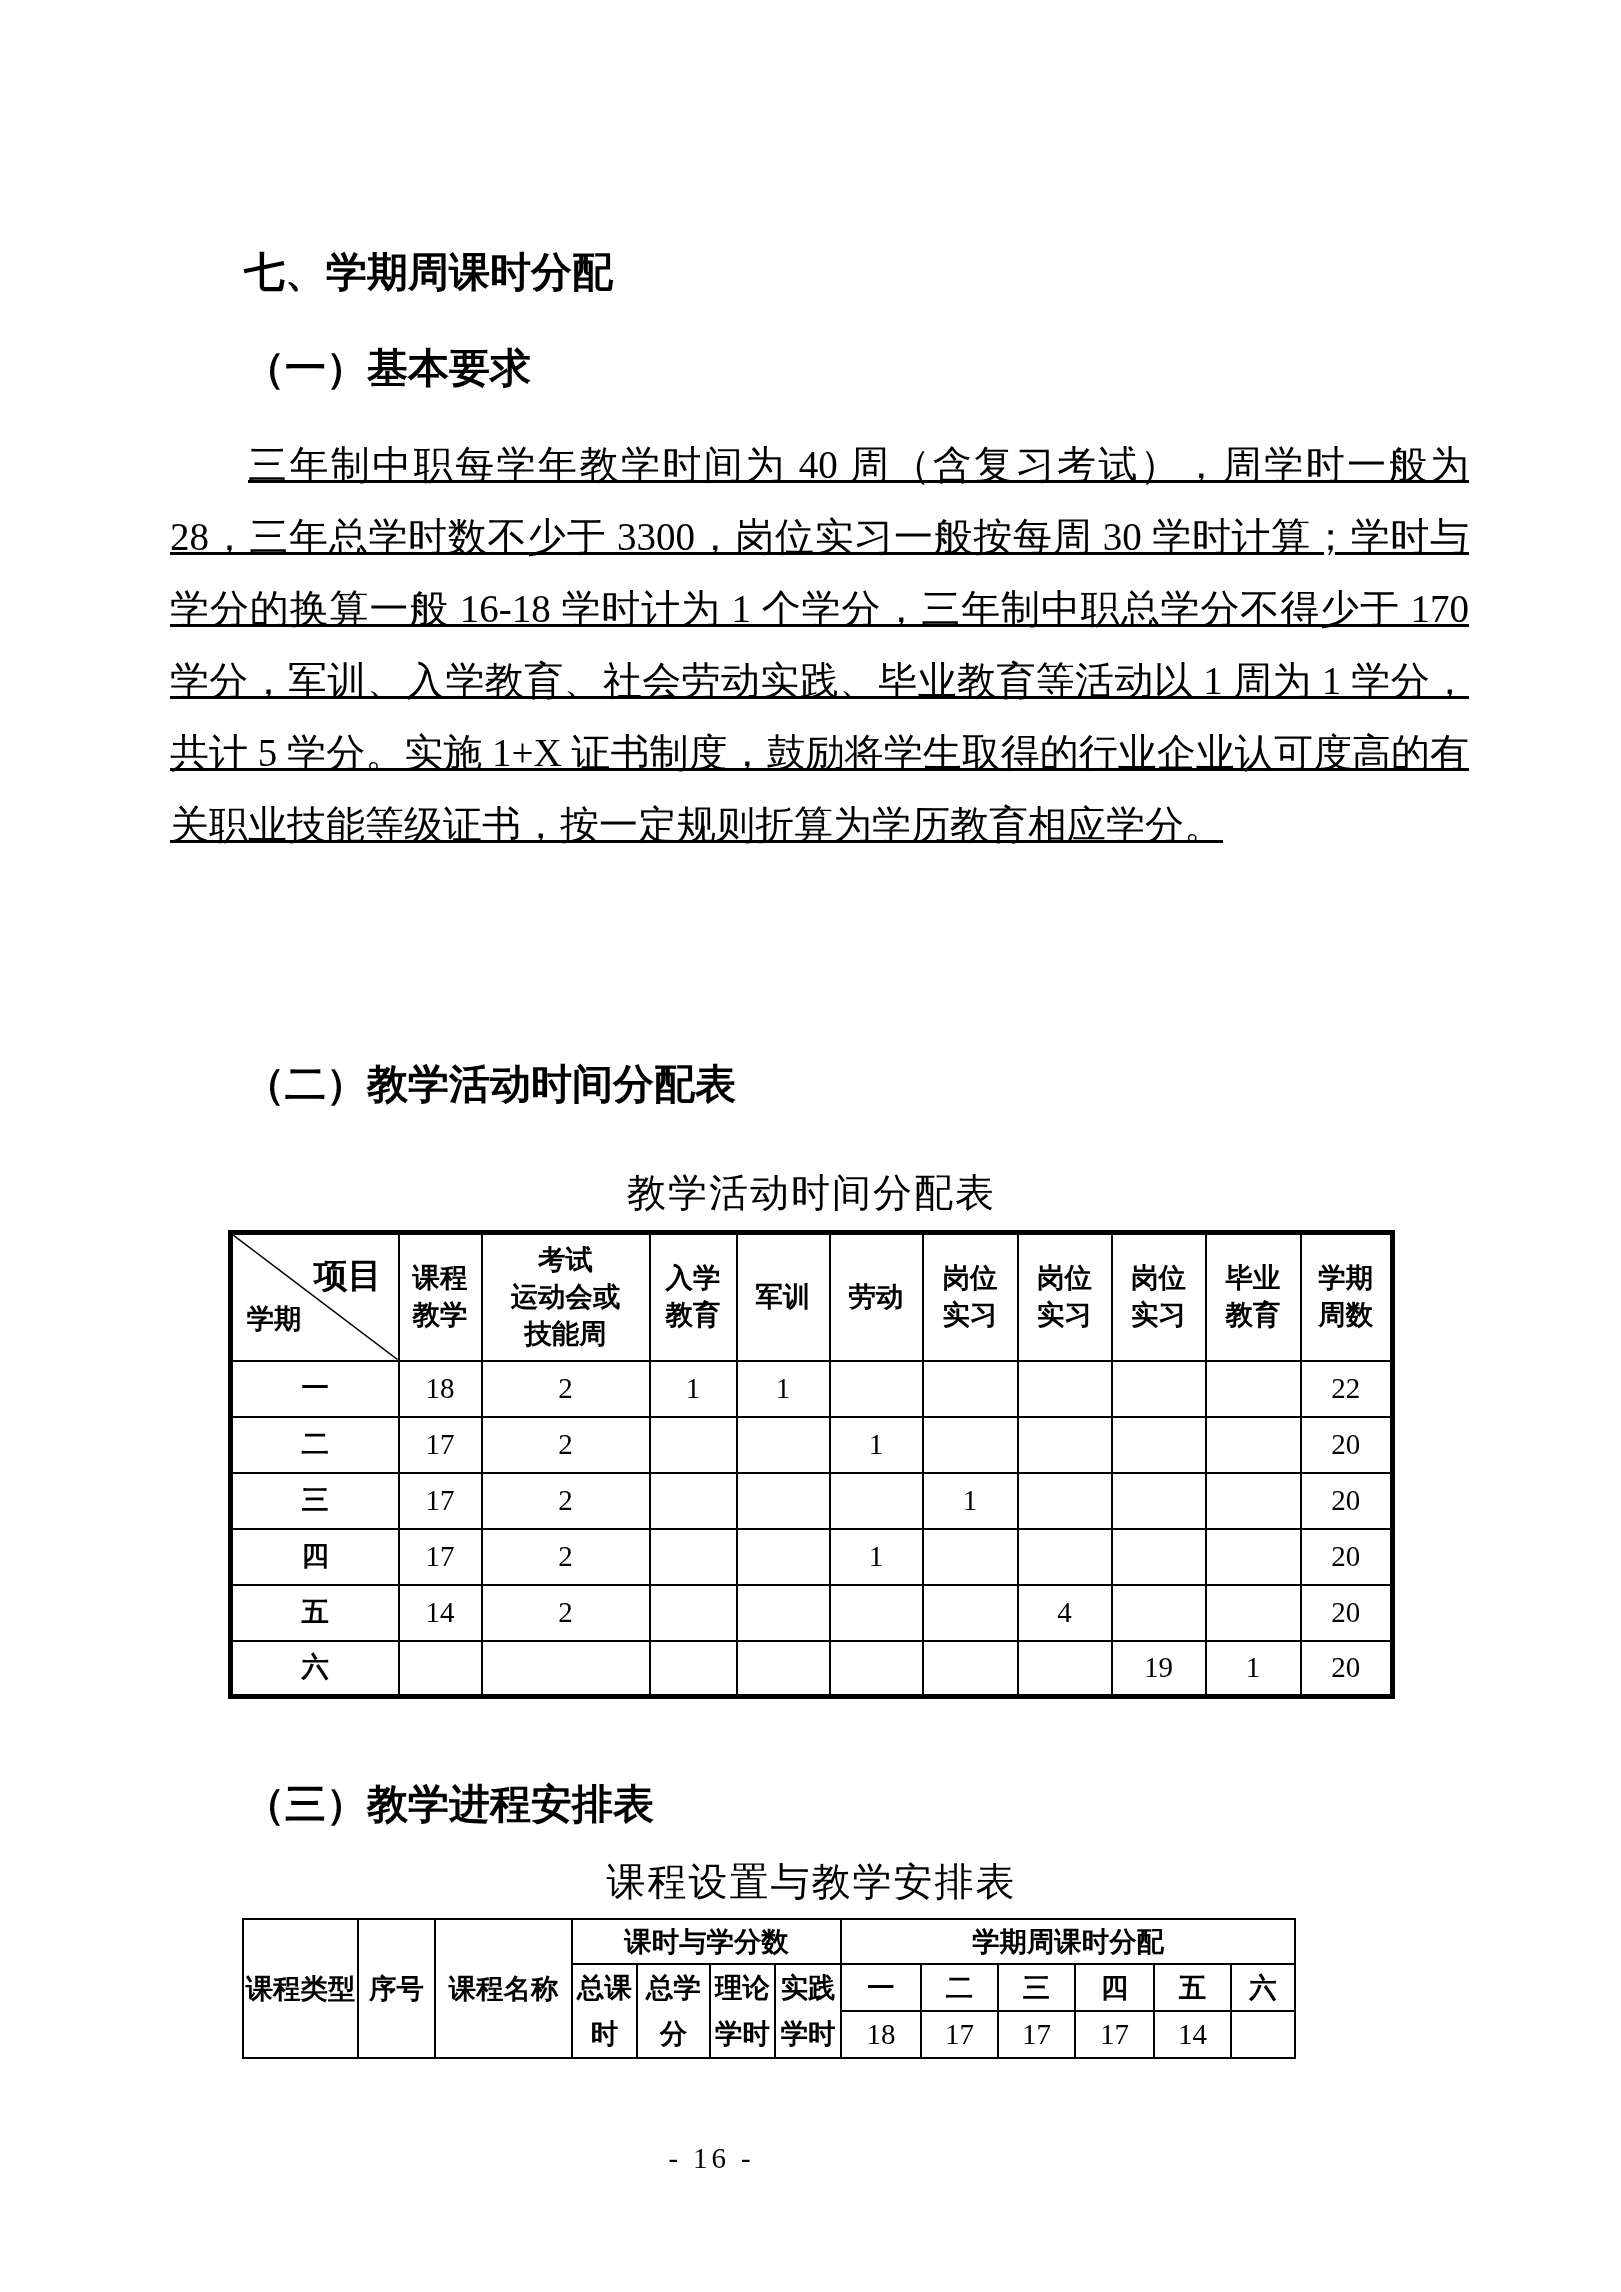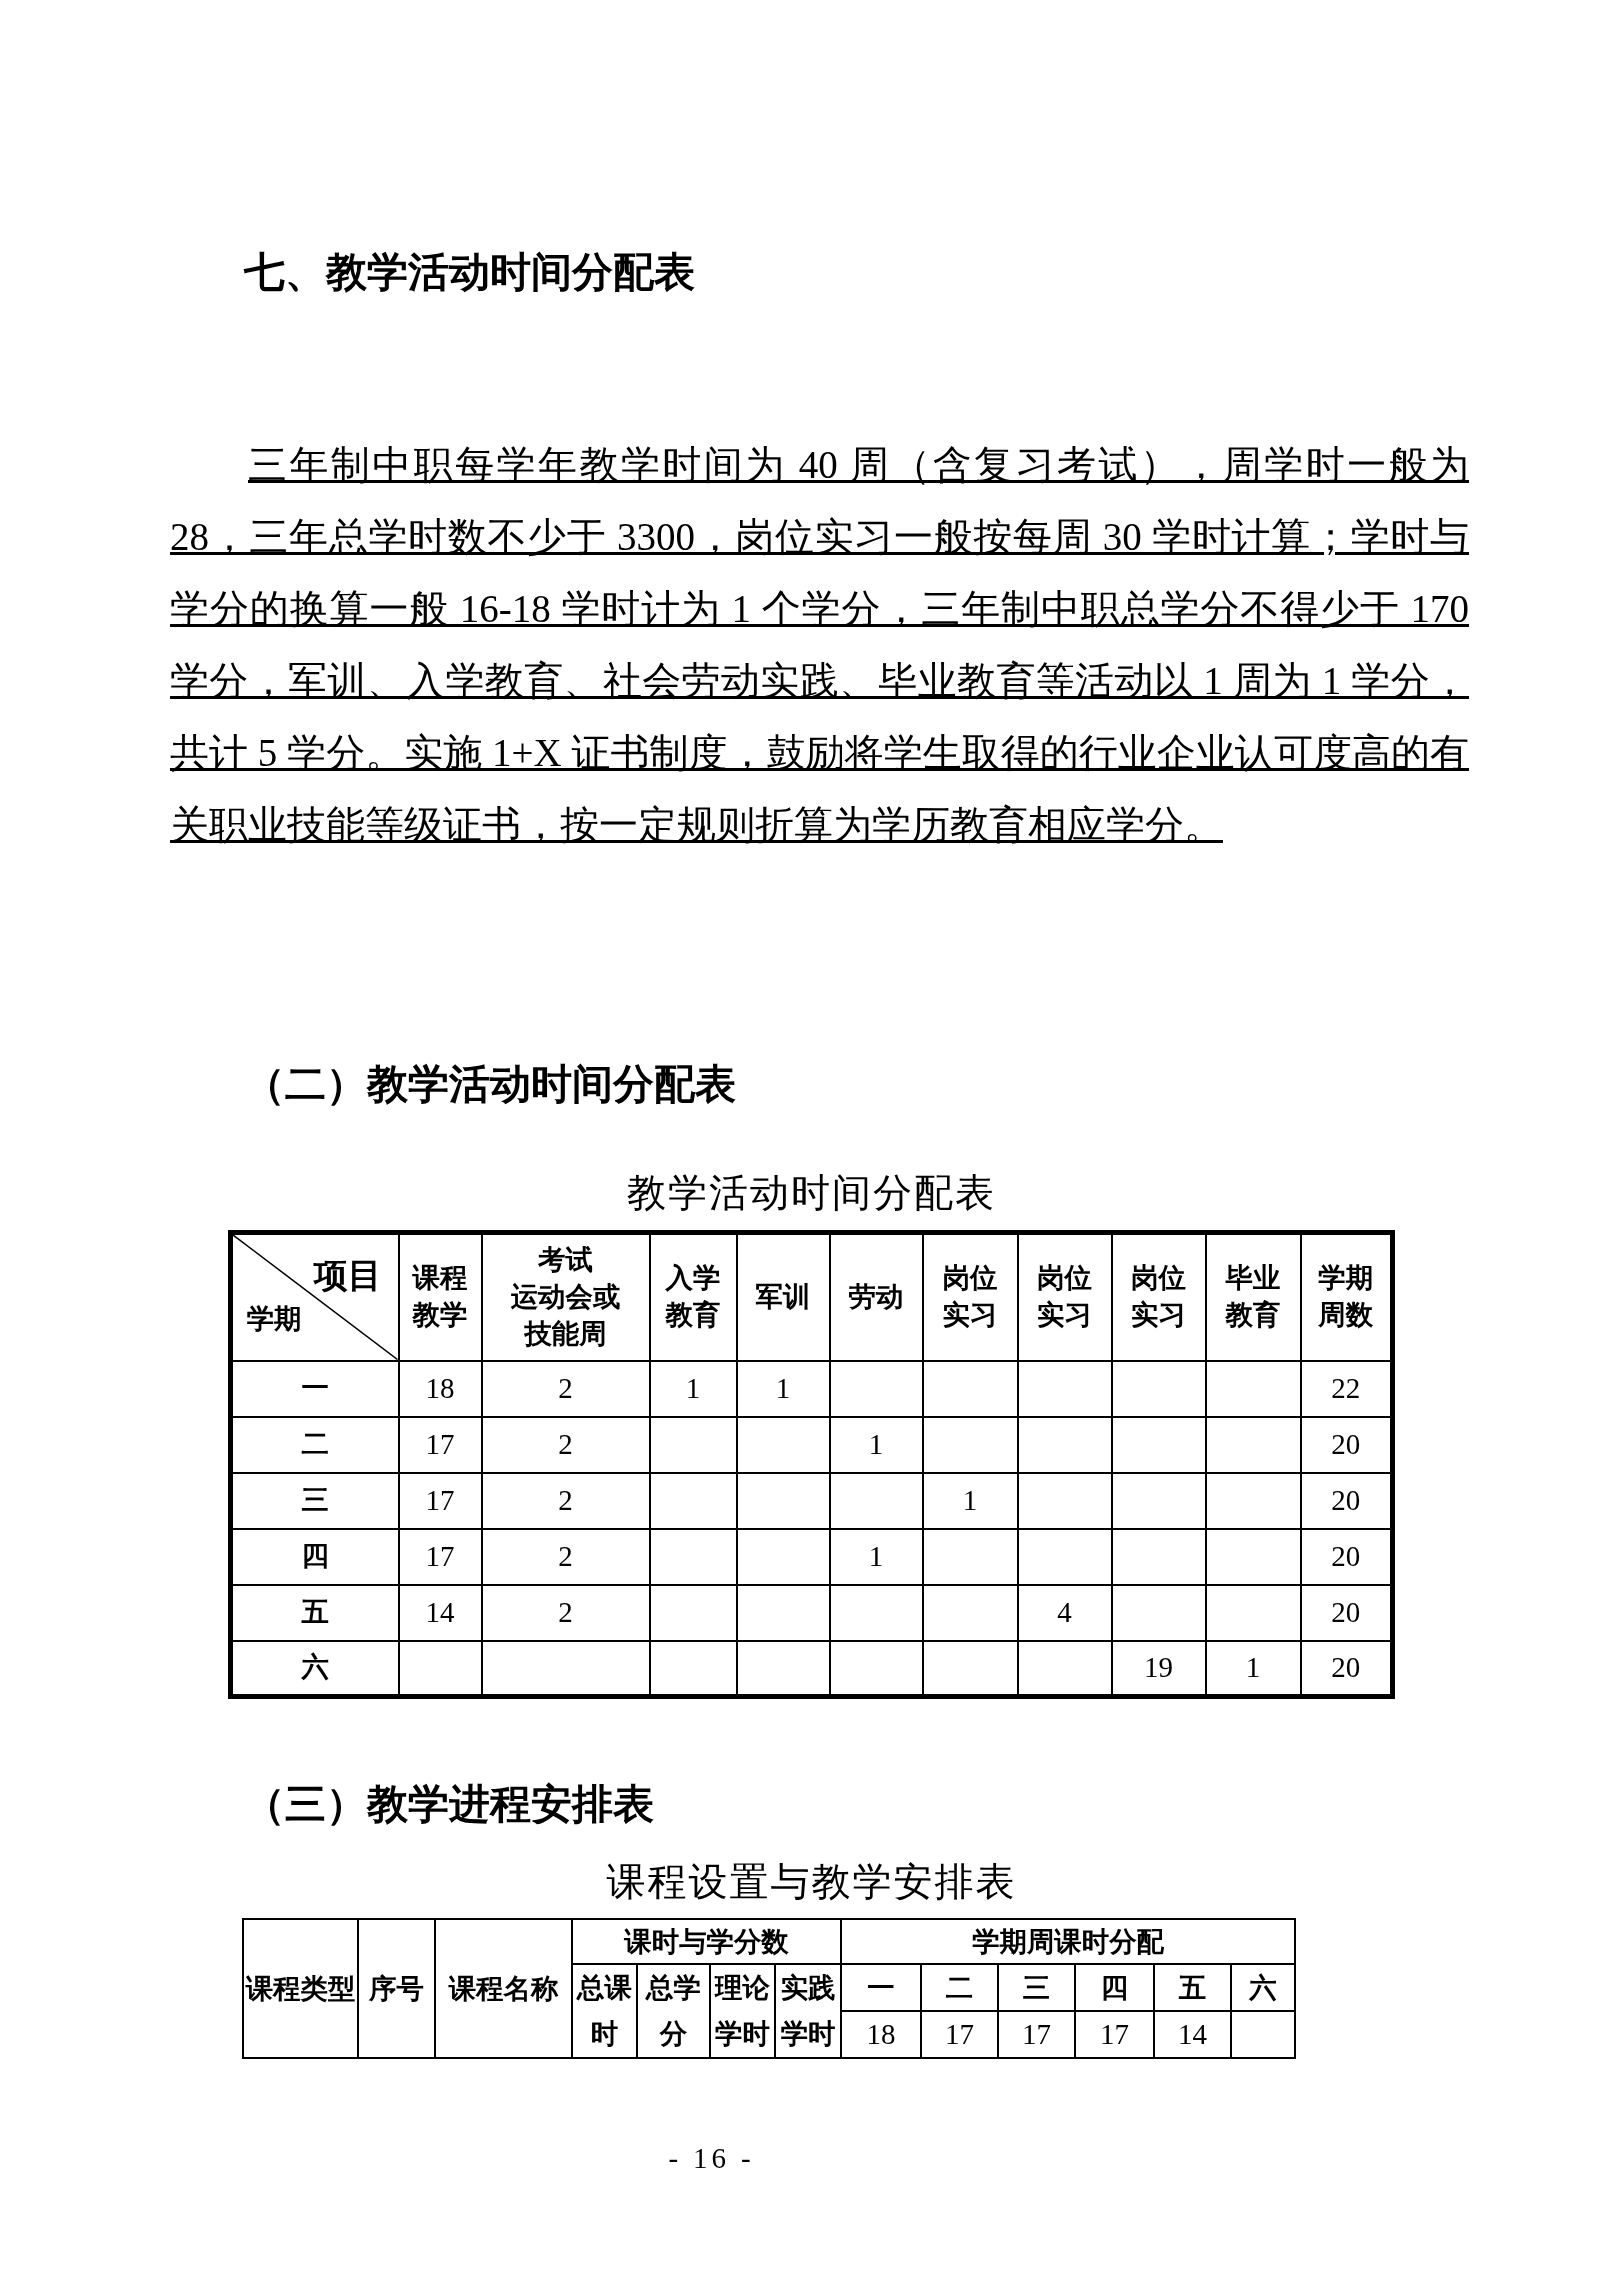--- a/index.html
+++ b/index.html
@@ -77,22 +77,23 @@
     text-align: center;
     font-size: 29px;
     letter-spacing: 3.9px;
   }
 </style>
 </head>
 <body>
 
 <div class="page">
 
-  <div class="abs heading" style="top:245px;">七、教学活动时间分配表</div>
-
+  <div class="abs heading" style="top:245px;">七、学期周课时分配</div>
+
+  <div class="abs heading" style="top:341px;">（一）基本要求</div>
 
   <p class="abs body-par" style="margin:8px;text-decoration:underline;">三年制中职每学年教学时间为 40 周（含复习考试），周学时一般为 28，三年总学时数不少于 3300，岗位实习一般按每周 30 学时计算；学时与学分的换算一般 16-18 学时计为 1 个学分，三年制中职总学分不得少于 170 学分，军训、入学教育、社会劳动实践、毕业教育等活动以 1 周为 1 学分，共计 5 学分。实施 1+X 证书制度，鼓励将学生取得的行业企业认可度高的有关职业技能等级证书，按一定规则折算为学历教育相应学分。</p>
 
   <div class="abs table-title" style="top:1168px;">教学活动时间分配表</div>
 
   <div class="abs heading" style="top:1057px;">（二）教学活动时间分配表</div>
 
   <table class="abs t1" style="left:228px; top:1230px; width:1162px;">
     <colgroup>
       <col style="width:168px">

